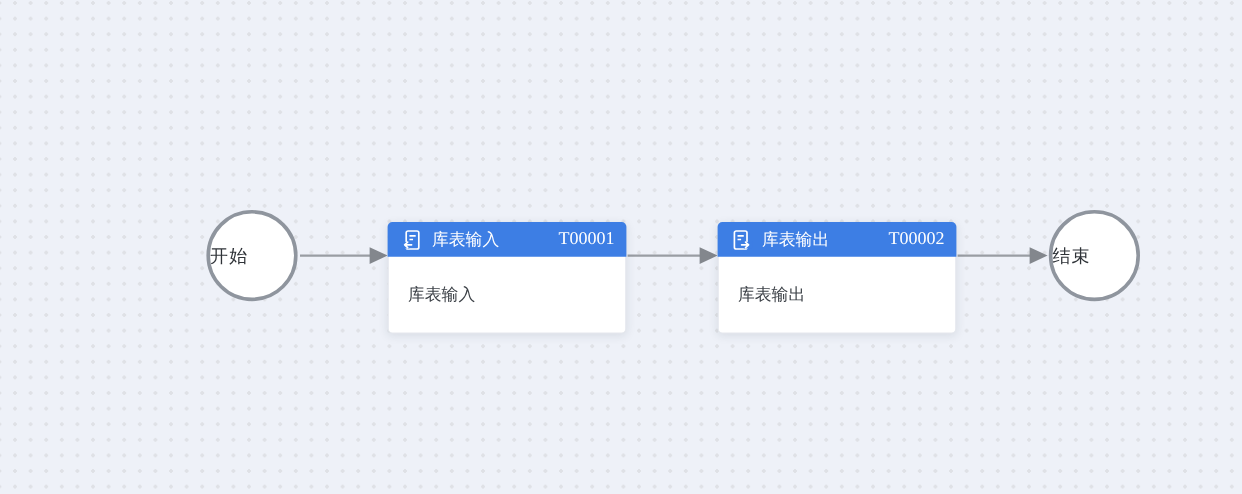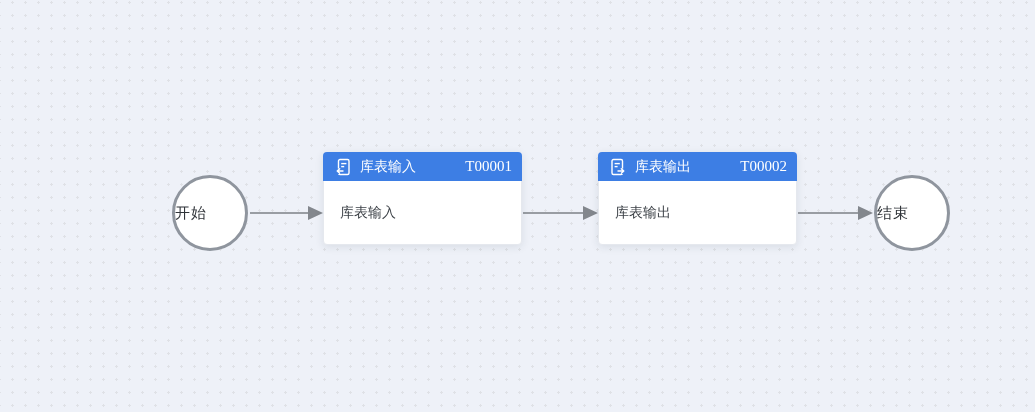--- a/index.html
+++ b/index.html
@@ -31,21 +31,21 @@
     font-size: 15px;
     color: #2f3338;
     letter-spacing: 1px;
   }
   .terminal-circle.start { left: 172px; top: 175px; }
   .terminal-circle.end   { left: 874px; top: 175px; }
 
   
   .task-node {
     position: absolute;
-    top: 152px;
+    top: 185px;
     width: 199px;
     height: 93px;
     box-sizing: border-box;
     border-radius: 4px;
     background: #ffffff;
     border: 1px solid #e5e8ee;
     box-shadow: 0 2px 8px rgba(31,45,61,0.10);
   }
   .task-node.n1 { left: 323px; }
   .task-node.n2 { left: 598px; }

